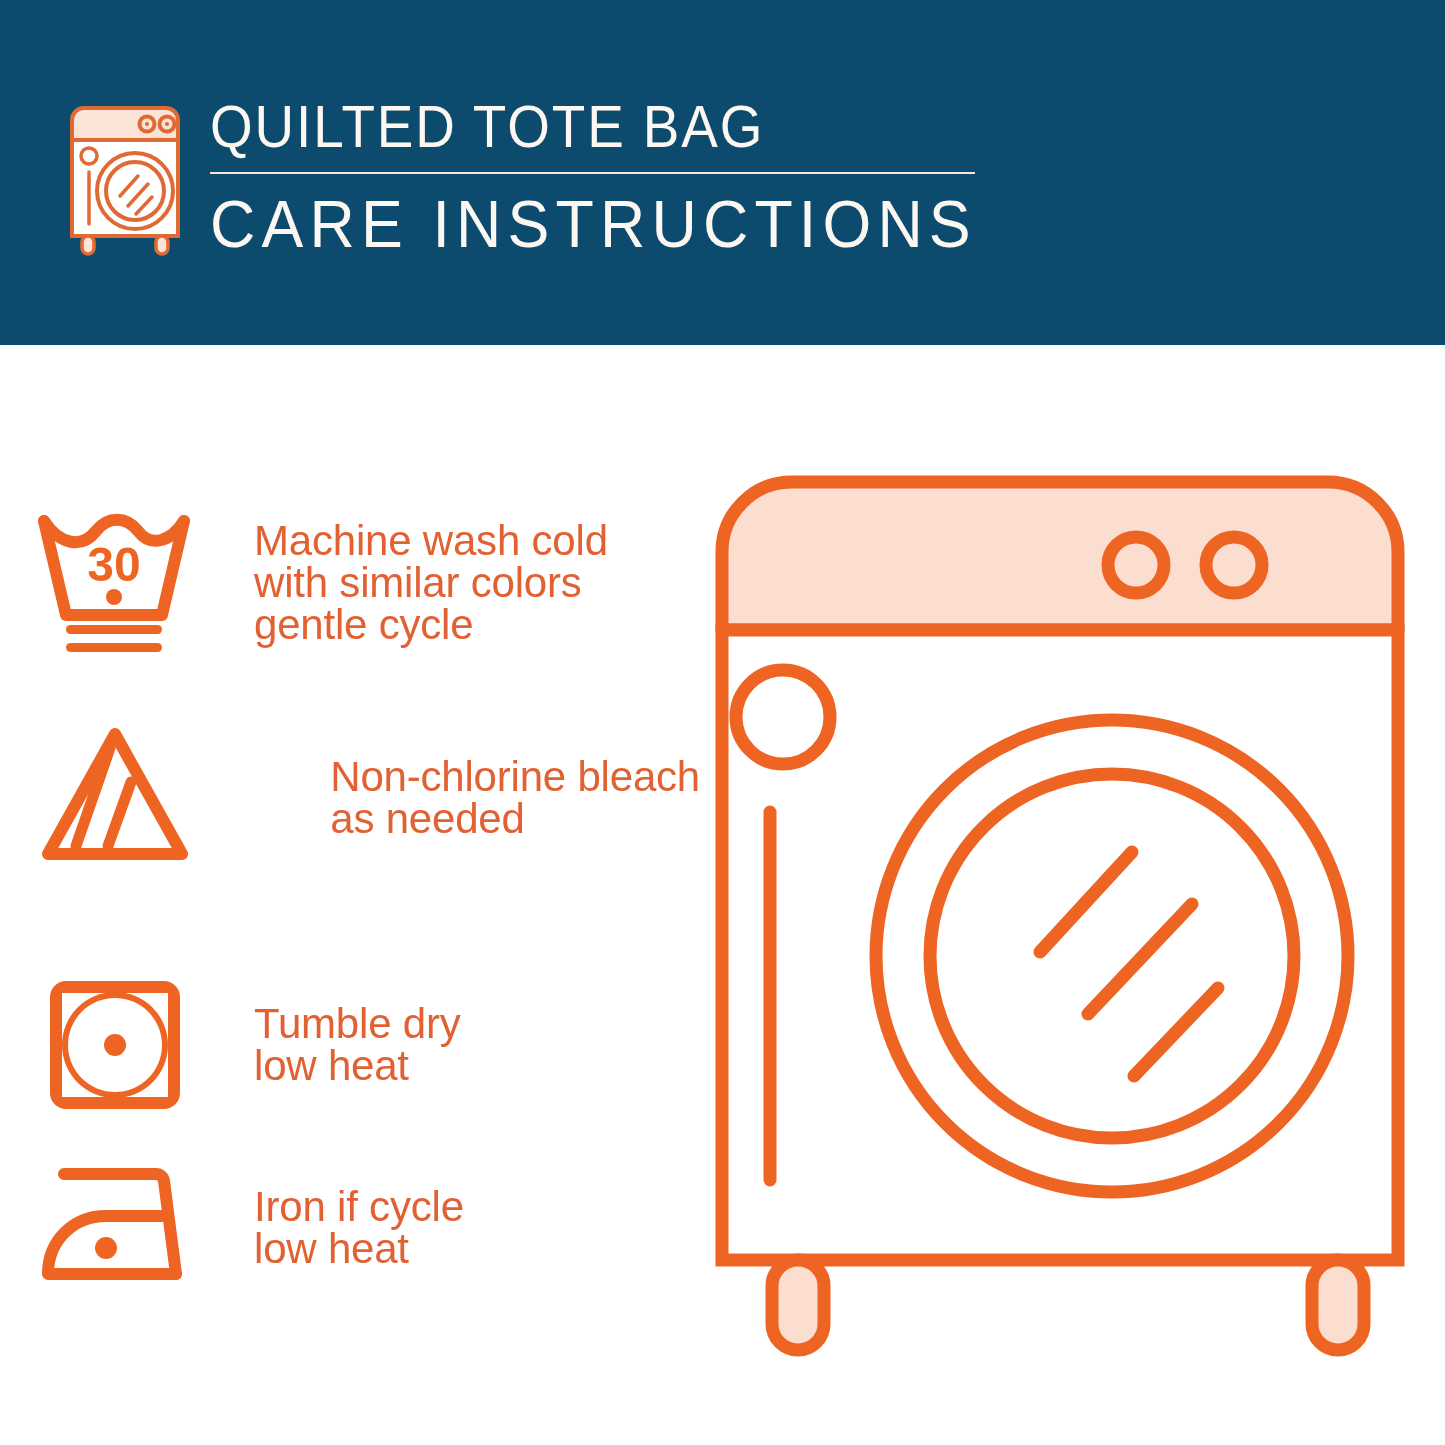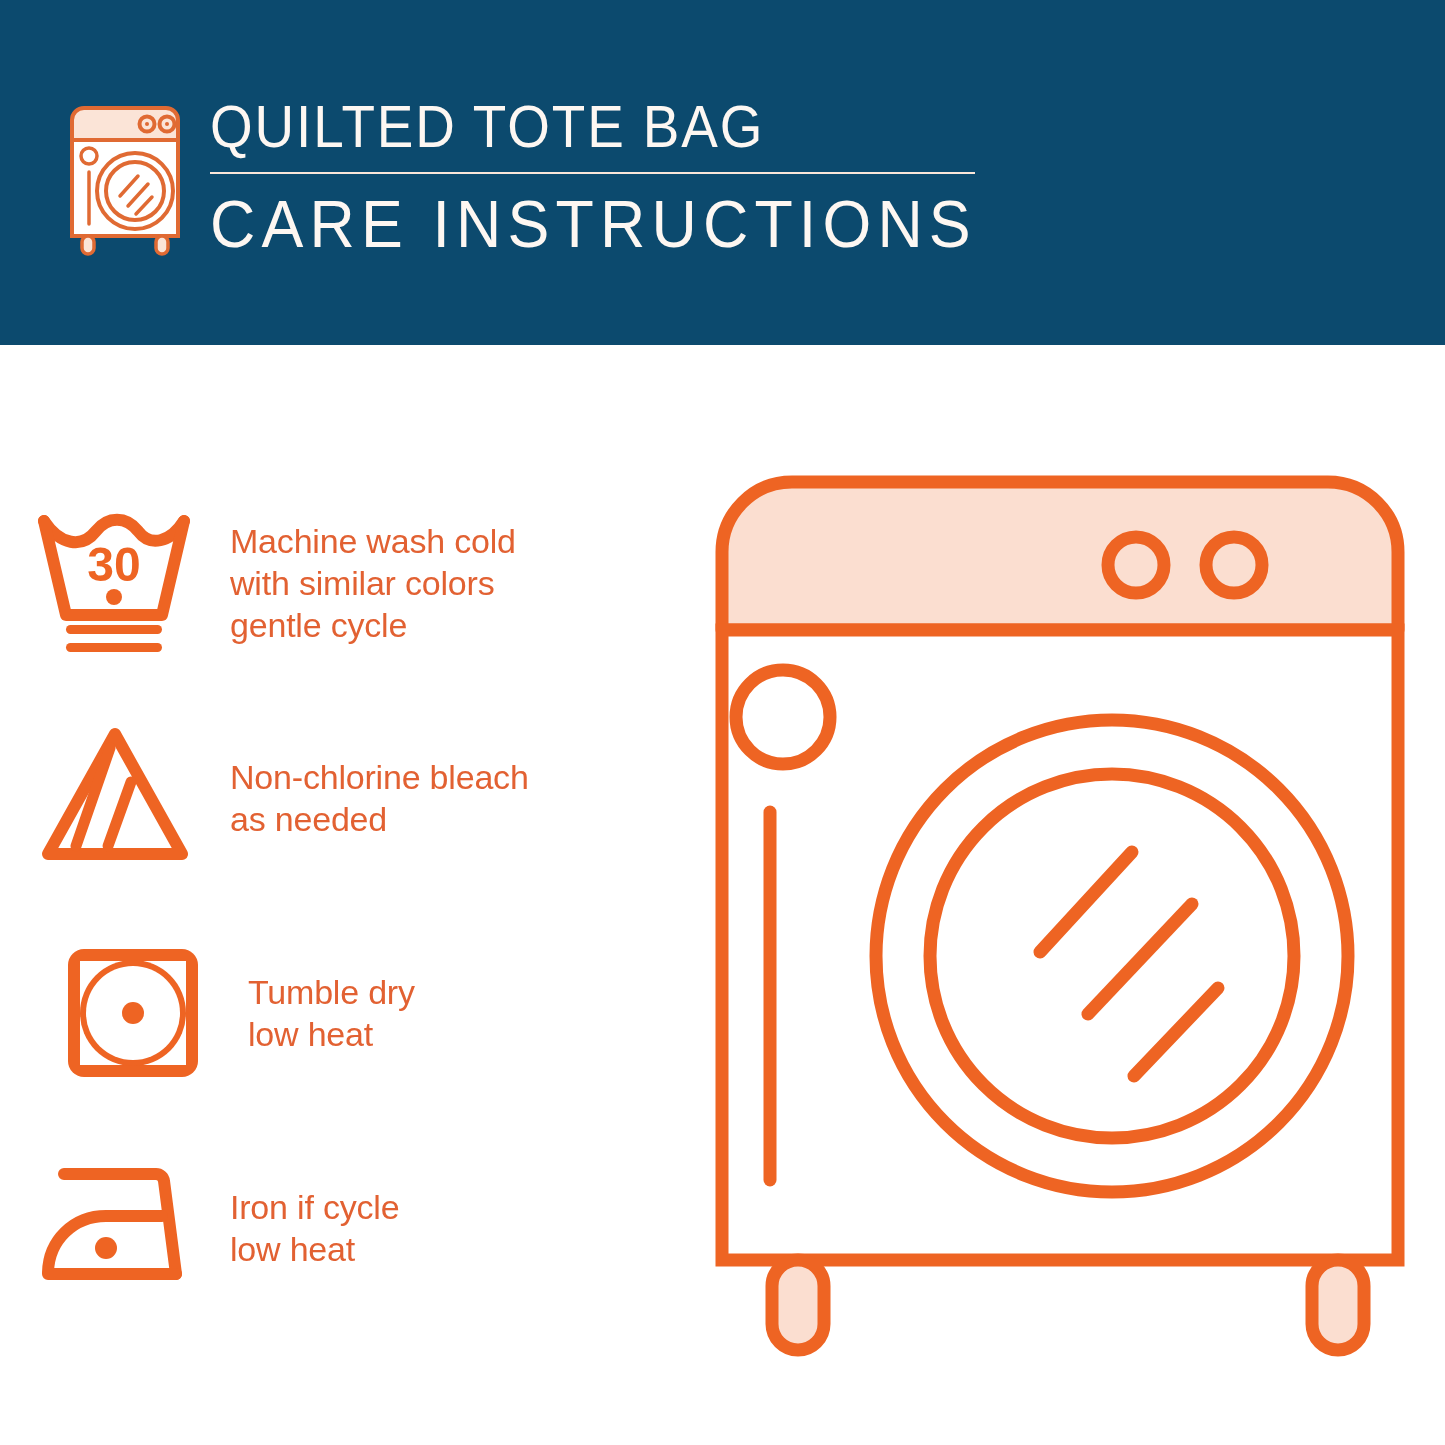--- a/index.html
+++ b/index.html
@@ -53,36 +53,37 @@
 
   
   .care-list{
     position:absolute;left:0;top:345px;width:700px;height:948px;
   }
   .care-row{
     position:absolute;left:0;width:700px;height:180px;
     display:flex;align-items:center;
   }
   .care-row.r0{top:148px;}
-  .care-row.r1{top:363px;}
-  .care-row.r2{top:578px;padding-left:18px;}
+  .care-row.r1{top:363px;justify-content:space-between;}
+  .care-row.r2{top:610px;}
   .care-row.r3{top:793px;}
 
   .care-symbol{
     width:230px;min-width:230px;height:170px;
     display:flex;align-items:center;justify-content:center;
   }
   .care-label{
     font-family:"Liberation Sans", sans-serif;
-    font-size:34px;
+    font-size:42px;
     line-height:42px;
     color:#e26132;
     font-weight:400;
     letter-spacing:-0.2px;
     white-space:pre-line;
+    margin-left:24px;
   }
 
   
   .machine-illustration{
     position:absolute;left:700px;top:460px;width:720px;height:920px;
   }
 </style>
 </head>
 <body>
 

